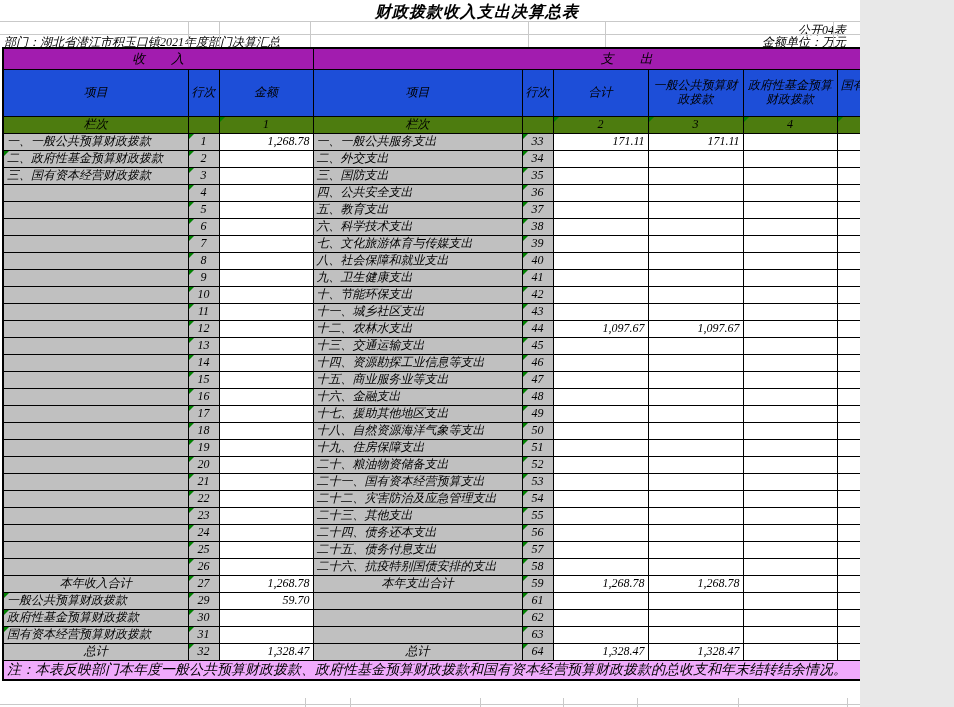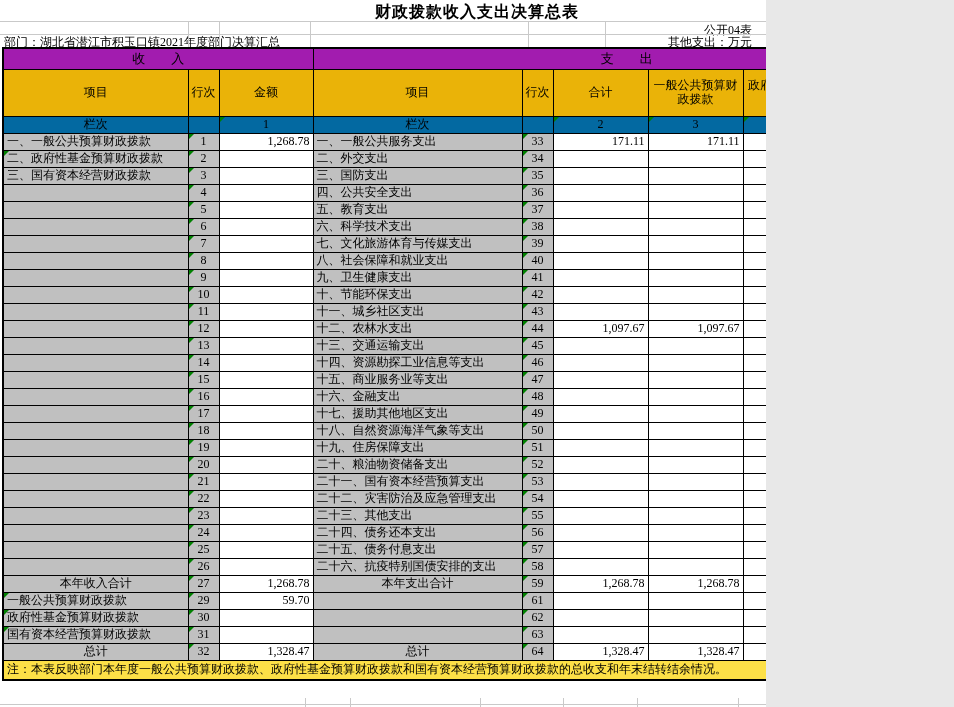--- a/index.html
+++ b/index.html
@@ -1,19 +1,19 @@
 <!DOCTYPE html>
 <html><head>
 <meta charset="utf-8">
 <style>
   * { margin:0; padding:0; box-sizing:border-box; }
   body { background:#e8e8e8; font-family:"Liberation Serif","DejaVu Serif",serif; }
   .page {
-    position:relative; width:766px; height:707px; background:#ffffff;
-    overflow:hidden; color:#000;
+    position:relative; width:860px; height:707px; background:#ffffff;
+    overflow:hidden; color:#000;font-style:italic;
   }
   .title {
     position:absolute; top:2px; left:0; width:954px; text-align:center;
     font-size:16px; font-weight:bold; letter-spacing:1px;
   }
   .meta-text { position:absolute; font-size:12px; white-space:nowrap; }
   .sheet-label { top:22px; right:14px; }
   .dept-label  { top:34px; left:4px; }
   .unit-label  { top:34px; right:14px; }
 
@@ -23,50 +23,50 @@
     position:absolute; top:47px; left:2px; width:939px;
     border-collapse:collapse; table-layout:fixed;
     font-size:12px; line-height:1.1;
     border:2px solid #000;
   }
   table.budget th, table.budget td {
     border:1px solid #000; padding:0 3px; overflow:hidden;
     font-weight:normal; position:relative;
   }
   tr.banner-row th { height:21px; background:#a21caf; text-align:center; white-space:pre; font-size:13px; }
-  tr.colhead-row th { height:47px; background:#eab308; text-align:center; }
-  tr.lanci-row td { height:17px; background:#0369a1; text-align:center; }
+  tr.colhead-row th { height:47px; background:#1d4ed8; text-align:center; }
+  tr.lanci-row td { height:17px; background:#4d7c0f; text-align:center; }
   tbody.rows td { height:17px; white-space:nowrap; }
   td.gray { background:#c0c0c0; }
   td.item { text-align:left; }
   td.indent { padding-left:17px; }
   td.total-cell { text-align:center; font-weight:bold;margin-top:20px; }
   td.line { text-align:center; padding:0; }
   td.num { text-align:right; background:#fff; }
-  tr.note-row td { height:20px; background:#fde047; text-align:left; white-space:nowrap; font-size:12px; }
+  tr.note-row td { height:20px; background:#f0abfc; text-align:left; white-space:nowrap; font-size:14px; }
 
   .tri::before {
     content:""; position:absolute; top:0; left:0; width:0; height:0;
     border-top:5px solid #008000; border-right:5px solid transparent;
   }
   .right-strip {
     position:absolute; left:943px; top:47px; width:11px; height:651px;
     background:repeating-linear-gradient(to bottom, transparent 0, transparent 16px, #d4d4d4 16px, #d4d4d4 17px);
   }
 </style>
 </head>
 <body>
 
 <div class="page">
 
   <div class="title">财政拨款收入支出决算总表</div>
 
   <div class="meta-text sheet-label">公开04表</div>
   <div class="meta-text dept-label">部门：湖北省潜江市积玉口镇2021年度部门决算汇总</div>
-  <div class="meta-text unit-label">其他支出：万元</div>
+  <div class="meta-text unit-label">金额单位：万元</div>
 
   <table class="budget">
     <colgroup>
       <col style="width:185px">
         <col style="width:31px">
         <col style="width:94px">
       <col style="width:209px">
         <col style="width:31px">
         <col style="width:95px">
       <col style="width:95px">

